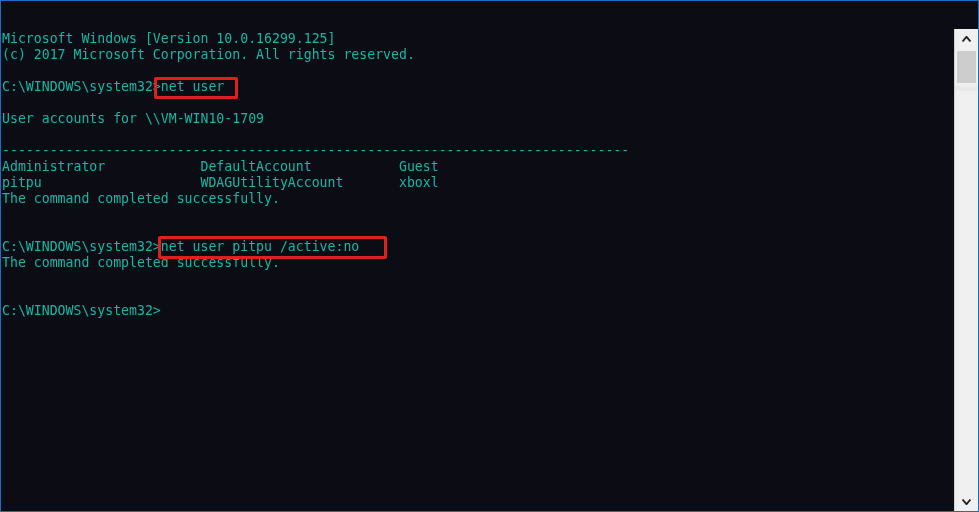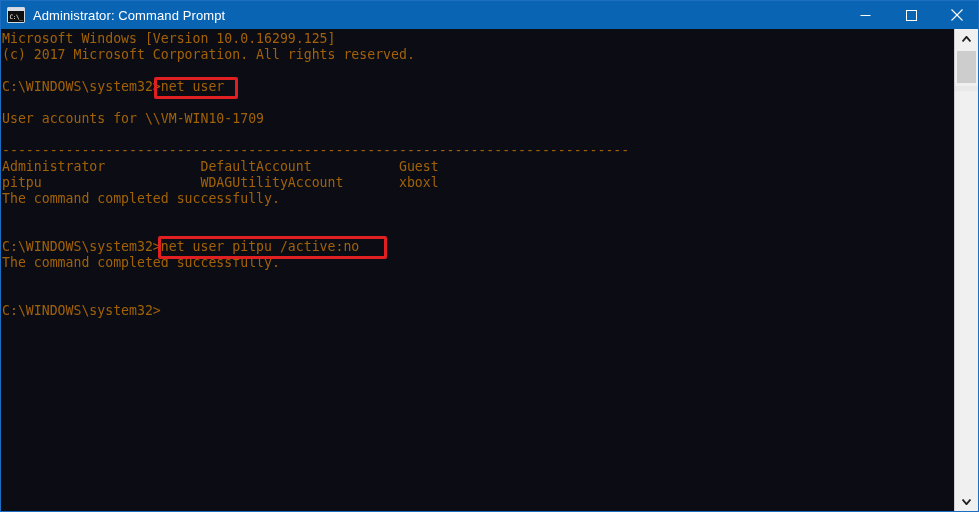--- a/index.html
+++ b/index.html
@@ -92,21 +92,21 @@
   }
   #console-text {
     position: absolute;
     left: 1px;
     top: 2px;
     margin: 0;
     padding: 0;
     font-family: "DejaVu Sans Mono", monospace;
     font-size: 13.2px;
     line-height: 16px;
-    color: #a16207;
+    color: #14b8a6;
     white-space: pre;
     letter-spacing: 0px;
   }
   
   .redbox {
     position: absolute;
     border: 3px solid #e02020;
     border-radius: 2px;
     box-sizing: border-box;
     pointer-events: none;
@@ -161,44 +161,20 @@
     width: 23px;
     height: 5px;
     background: #e9e9e9;
   }
 </style>
 </head>
 <body>
 
 <div id="window">
 
-  <div id="titlebar">
-    <div id="title-icon">
-      <div class="iconbar"></div>
-      <div class="icontext">C:\_</div>
-    </div>
-    <div id="title-text">Administrator: Command Prompt</div>
-
-    <div class="wincontrol" id="btn-min">
-      <svg width="11" height="11" viewBox="0 0 11 11">
-        <line x1="0.5" y1="5.5" x2="10.5" y2="5.5" stroke="#ffffff" stroke-width="1"></line>
-      </svg>
-    </div>
-    <div class="wincontrol" id="btn-max">
-      <svg width="11" height="11" viewBox="0 0 11 11">
-        <rect x="0.5" y="0.5" width="10" height="10" fill="none" stroke="#ffffff" stroke-width="1"></rect>
-      </svg>
-    </div>
-    <div class="wincontrol" id="btn-close">
-      <svg width="12" height="12" viewBox="0 0 12 12">
-        <line x1="0.5" y1="0.5" x2="11.5" y2="11.5" stroke="#ffffff" stroke-width="1.1"></line>
-        <line x1="11.5" y1="0.5" x2="0.5" y2="11.5" stroke="#ffffff" stroke-width="1.1"></line>
-      </svg>
-    </div>
-  </div>
 
   <div id="terminal">
     <pre id="console-text">Microsoft Windows [Version 10.0.16299.125]
 (c) 2017 Microsoft Corporation. All rights reserved.
 
 C:\WINDOWS\system32&gt;net user
 
 User accounts for \\VM-WIN10-1709
 
 -------------------------------------------------------------------------------

